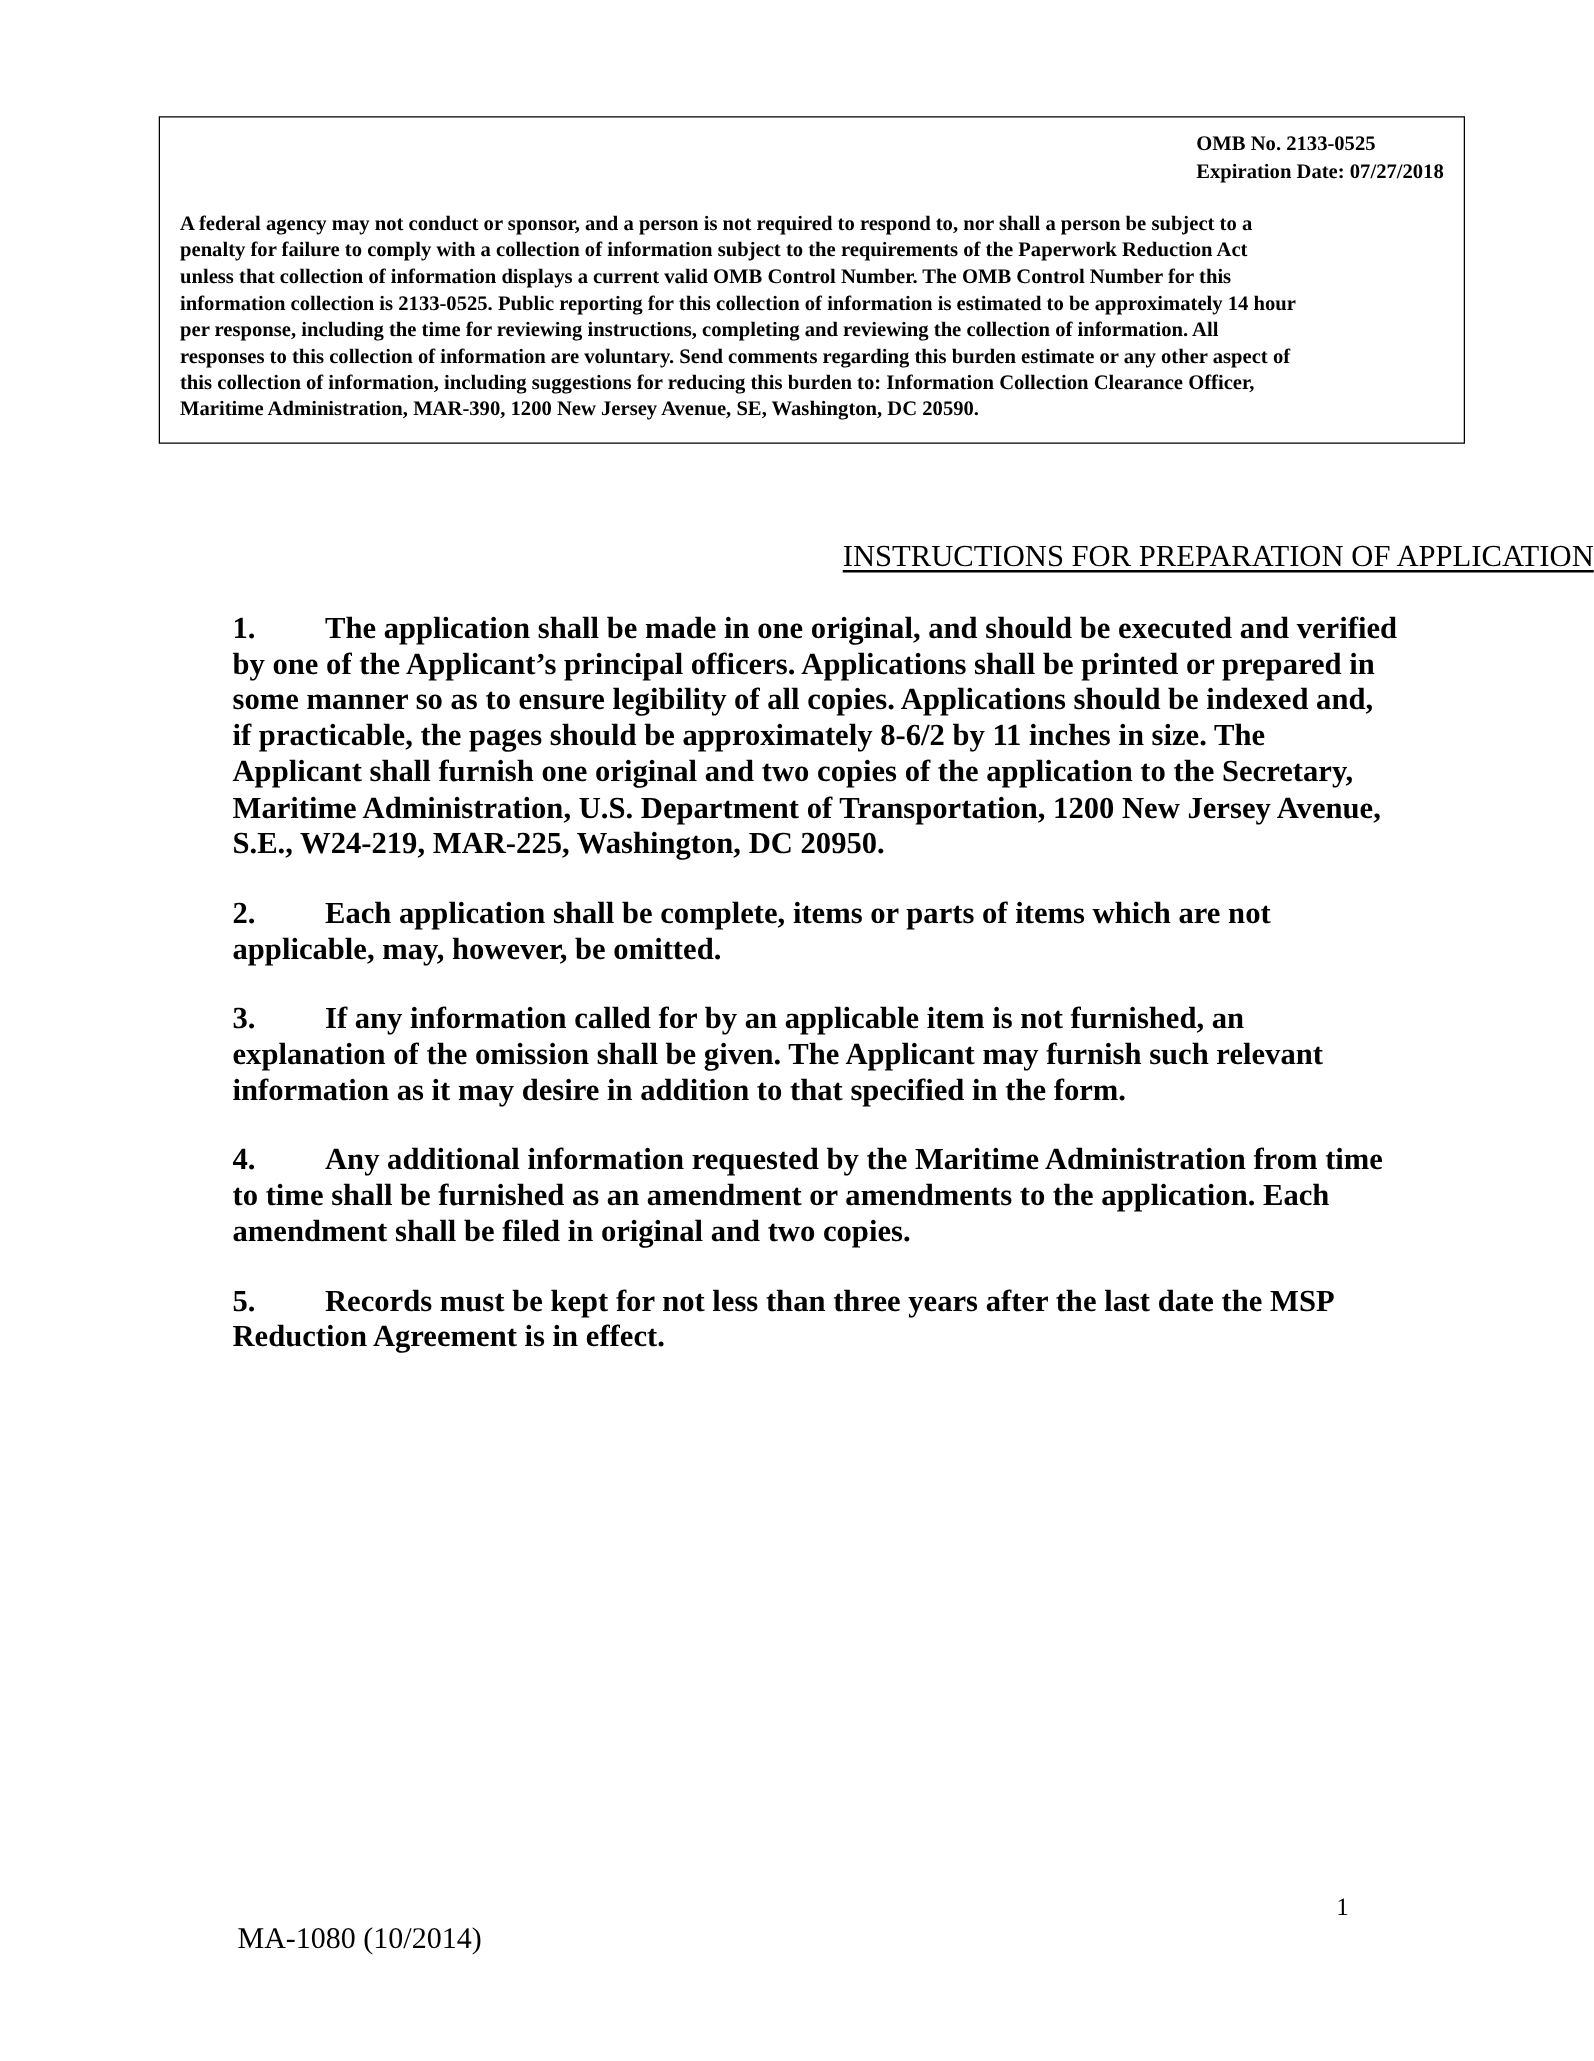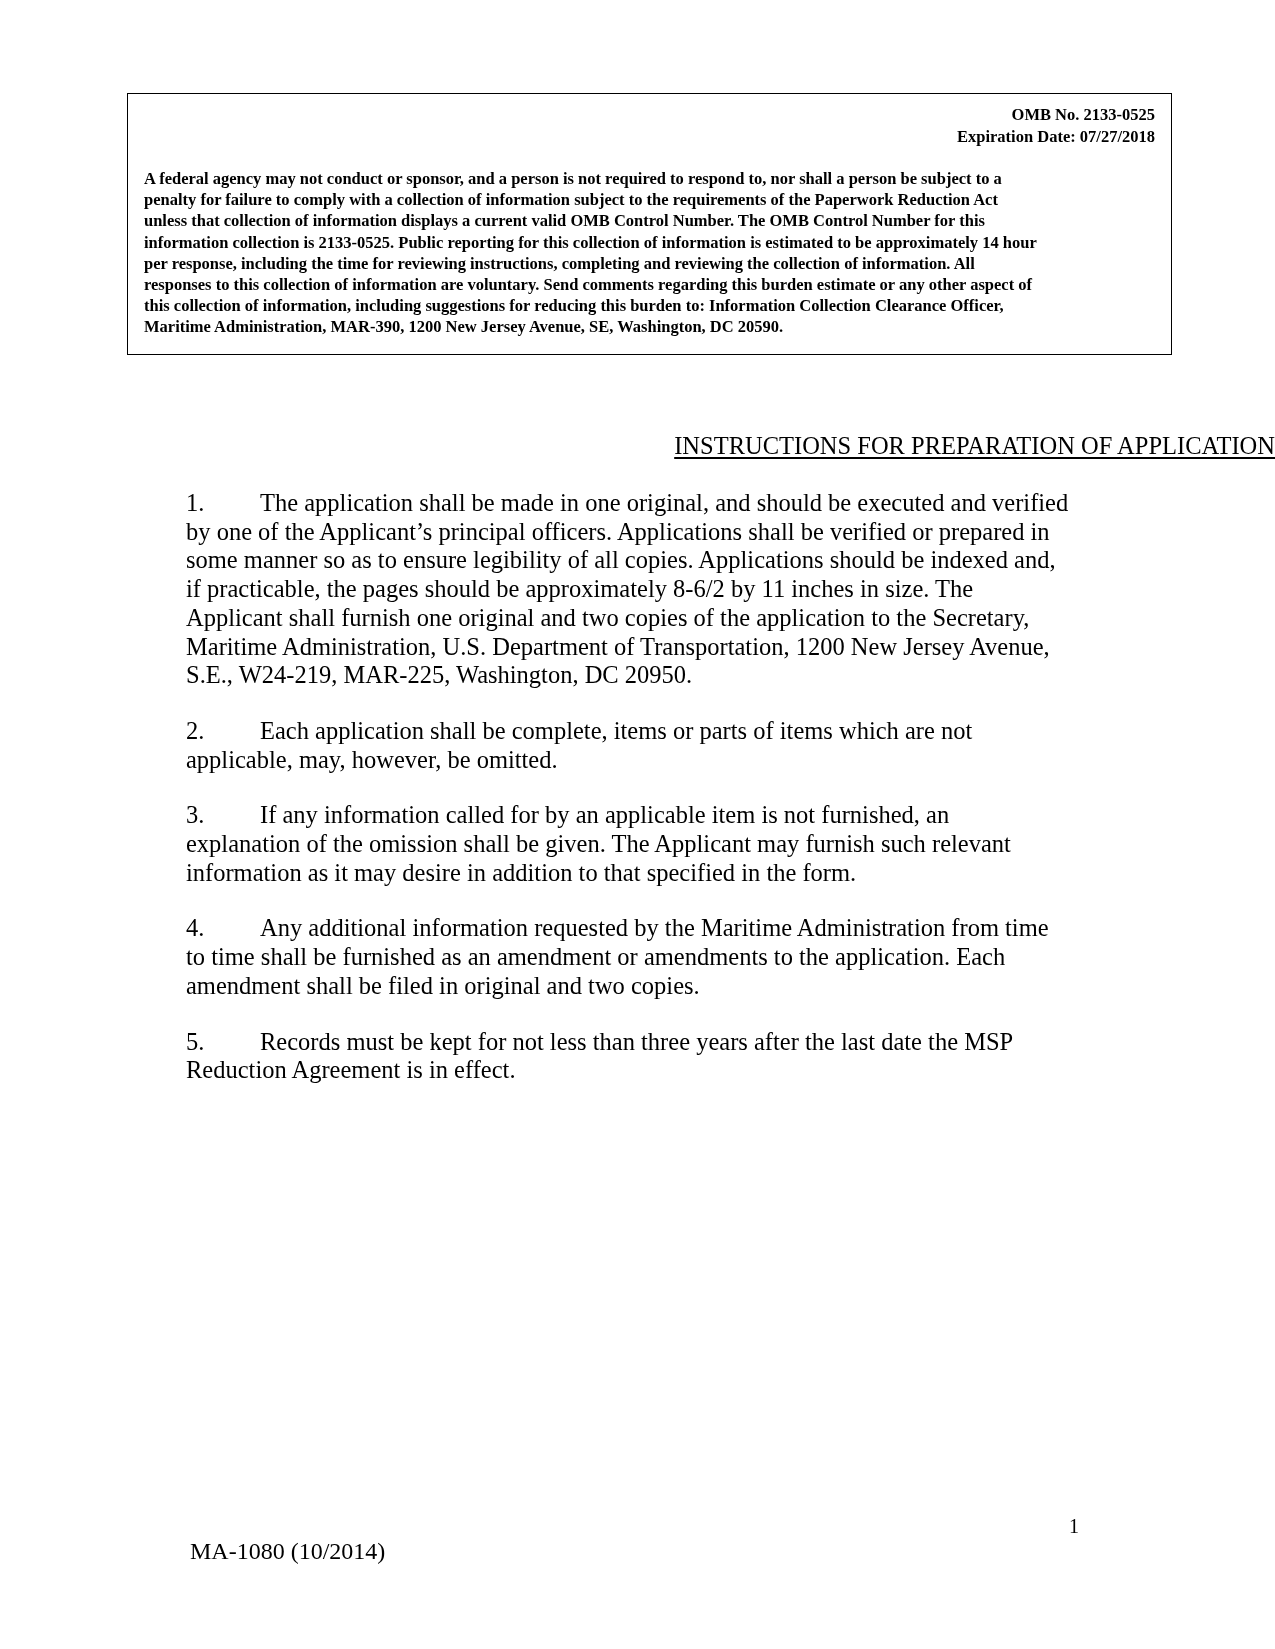--- a/index.html
+++ b/index.html
@@ -1,24 +1,24 @@
 <!DOCTYPE html>
 <html><head>
 <meta charset="utf-8">
 <style>
   html, body { margin:0; padding:0; background:#ffffff; }
   body { width:1275px; height:1649px; position:relative; overflow:hidden; color:#000; font-family:"Liberation Serif", serif; }
   .omb-box { position:absolute; left:127px; top:93px; width:1045px; height:262px; border:1.5px solid #000; box-sizing:border-box; }
-  .omb-meta { position:absolute; right:16px; top:10px; text-align:right; font-weight:bold; font-size:16.5px; line-height:22px; }
+  .omb-meta { position:absolute; right:16px; top:10px; text-align:left; font-weight:bold; font-size:16.5px; line-height:22px; }
   .omb-notice { position:absolute; left:16px; top:74px; width:1012px; font-weight:bold; font-size:16.5px; line-height:21.2px; }
   .omb-notice span { display:block; white-space:nowrap; }
   .title { position:absolute; left:0; width:1275px; top:432px; text-align:right; font-size:24.5px; text-decoration:underline; text-underline-offset:3px; }
   .items { position:absolute; left:186px; top:489px; width:900px; font-size:24.5px; }
   .item { margin:0 0 27px 0; line-height:28.7px; }
-  .item span.line { display:block; white-space:nowrap; }
+  .item span.line { display:block; white-space:nowrap;font-weight:bold; }
   .num { display:inline-block; width:74px; }
   .page-num { position:absolute; left:1069px; top:1515px; font-size:20px; }
   .form-code { position:absolute; left:190px; top:1538px; font-size:24px; }
 </style>
 </head>
 <body>
 
 <div class="omb-box">
   <div class="omb-meta">
     <div>OMB No.  2133-0525</div>
@@ -34,21 +34,21 @@
     <span>this collection of information, including suggestions for reducing this burden to:  Information Collection Clearance Officer,</span>
     <span>Maritime Administration, MAR-390, 1200 New Jersey Avenue, SE, Washington, DC  20590.</span>
   </div>
 </div>
 
 <div class="title">INSTRUCTIONS FOR PREPARATION OF APPLICATION</div>
 
 <div class="items">
   <div class="item">
     <span class="line"><span class="num">1.</span><span>The application shall be made in one original, and should be executed and verified</span></span>
-    <span class="line">by one of the Applicant’s principal officers.  Applications shall be verified or prepared in</span>
+    <span class="line">by one of the Applicant’s principal officers.  Applications shall be printed or prepared in</span>
     <span class="line">some manner so as to ensure legibility of all copies.  Applications should be indexed and,</span>
     <span class="line">if practicable, the pages should be approximately 8-6/2 by 11 inches in size.  The</span>
     <span class="line">Applicant shall furnish one original and two copies of the application to the Secretary,</span>
     <span class="line">Maritime Administration, U.S. Department of Transportation, 1200 New Jersey Avenue,</span>
     <span class="line">S.E., W24-219, MAR-225, Washington, DC  20950.</span>
   </div>
   <div class="item">
     <span class="line"><span class="num">2.</span><span>Each application shall be complete, items or parts of items which are not</span></span>
     <span class="line">applicable, may, however, be omitted.</span>
   </div>

